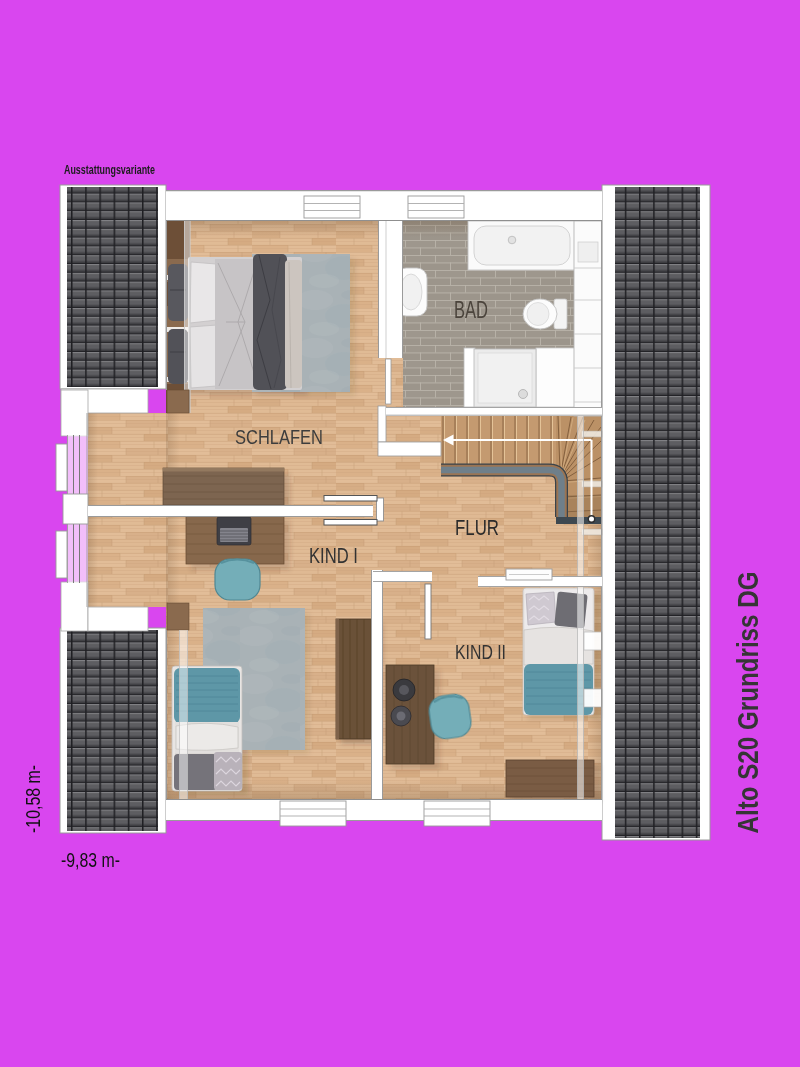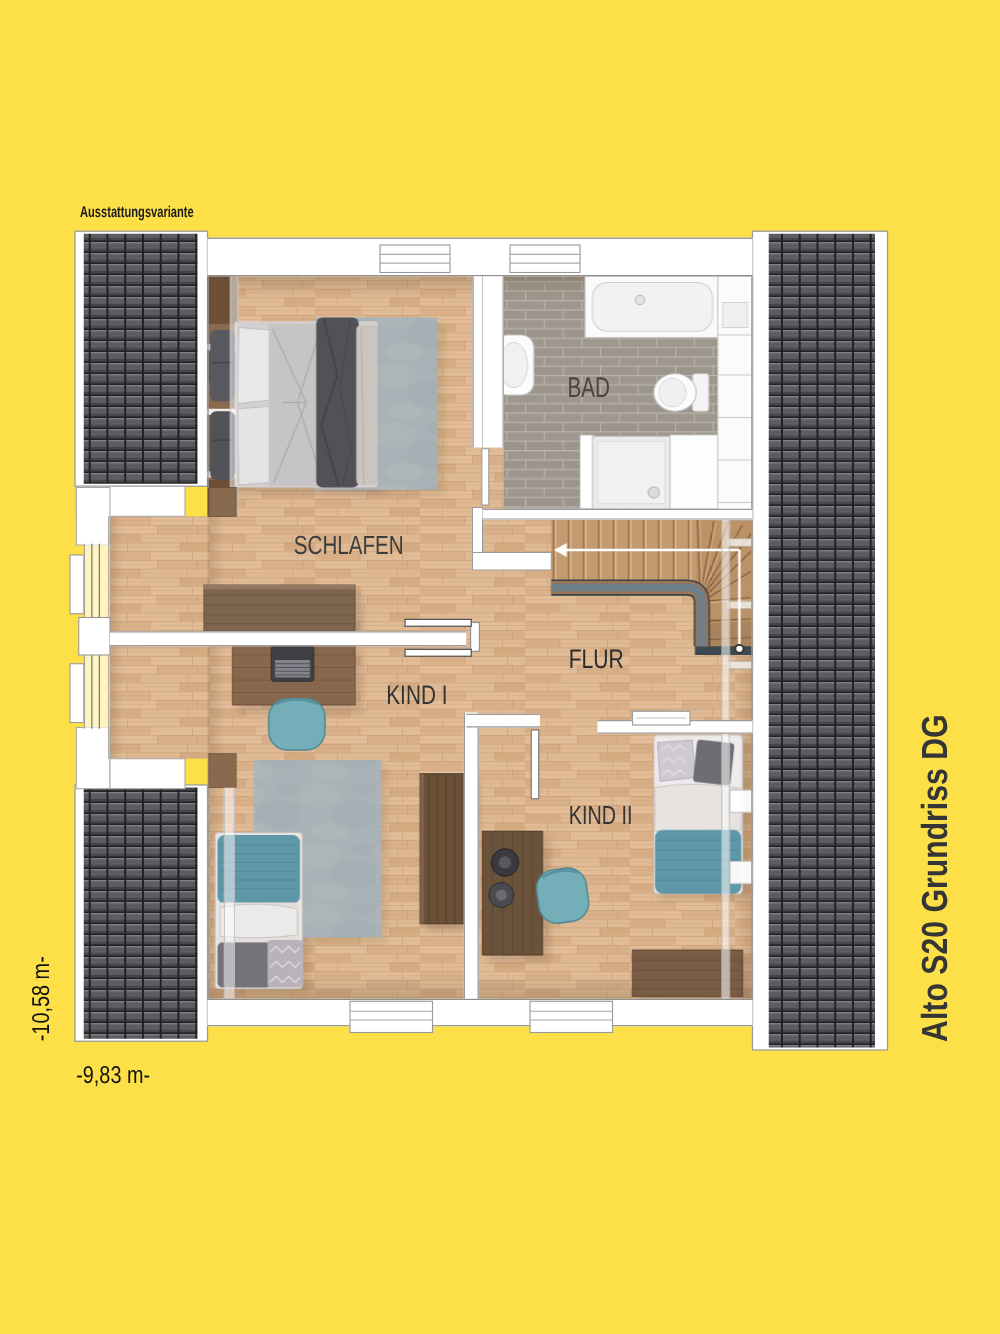--- a/index.html
+++ b/index.html
@@ -1,16 +1,16 @@
 <!DOCTYPE html>
 <html><head>
 <meta charset="utf-8">
 <style>
   html,body{margin:0;padding:0;background:#ffffff;}
-  #page{position:relative;width:800px;height:1067px;background:#fde047;overflow:hidden;
+  #page{position:relative;width:800px;height:1067px;background:#d946ef;overflow:hidden;
         font-family:"Liberation Sans", sans-serif;}
   svg{display:block;}
 </style>
 </head>
 <body>
 <div id="page">
 <svg width="800" height="1067" viewBox="0 0 800 1067">
 <defs>
 
   <pattern id="wood" width="84" height="28" patternUnits="userSpaceOnUse">

